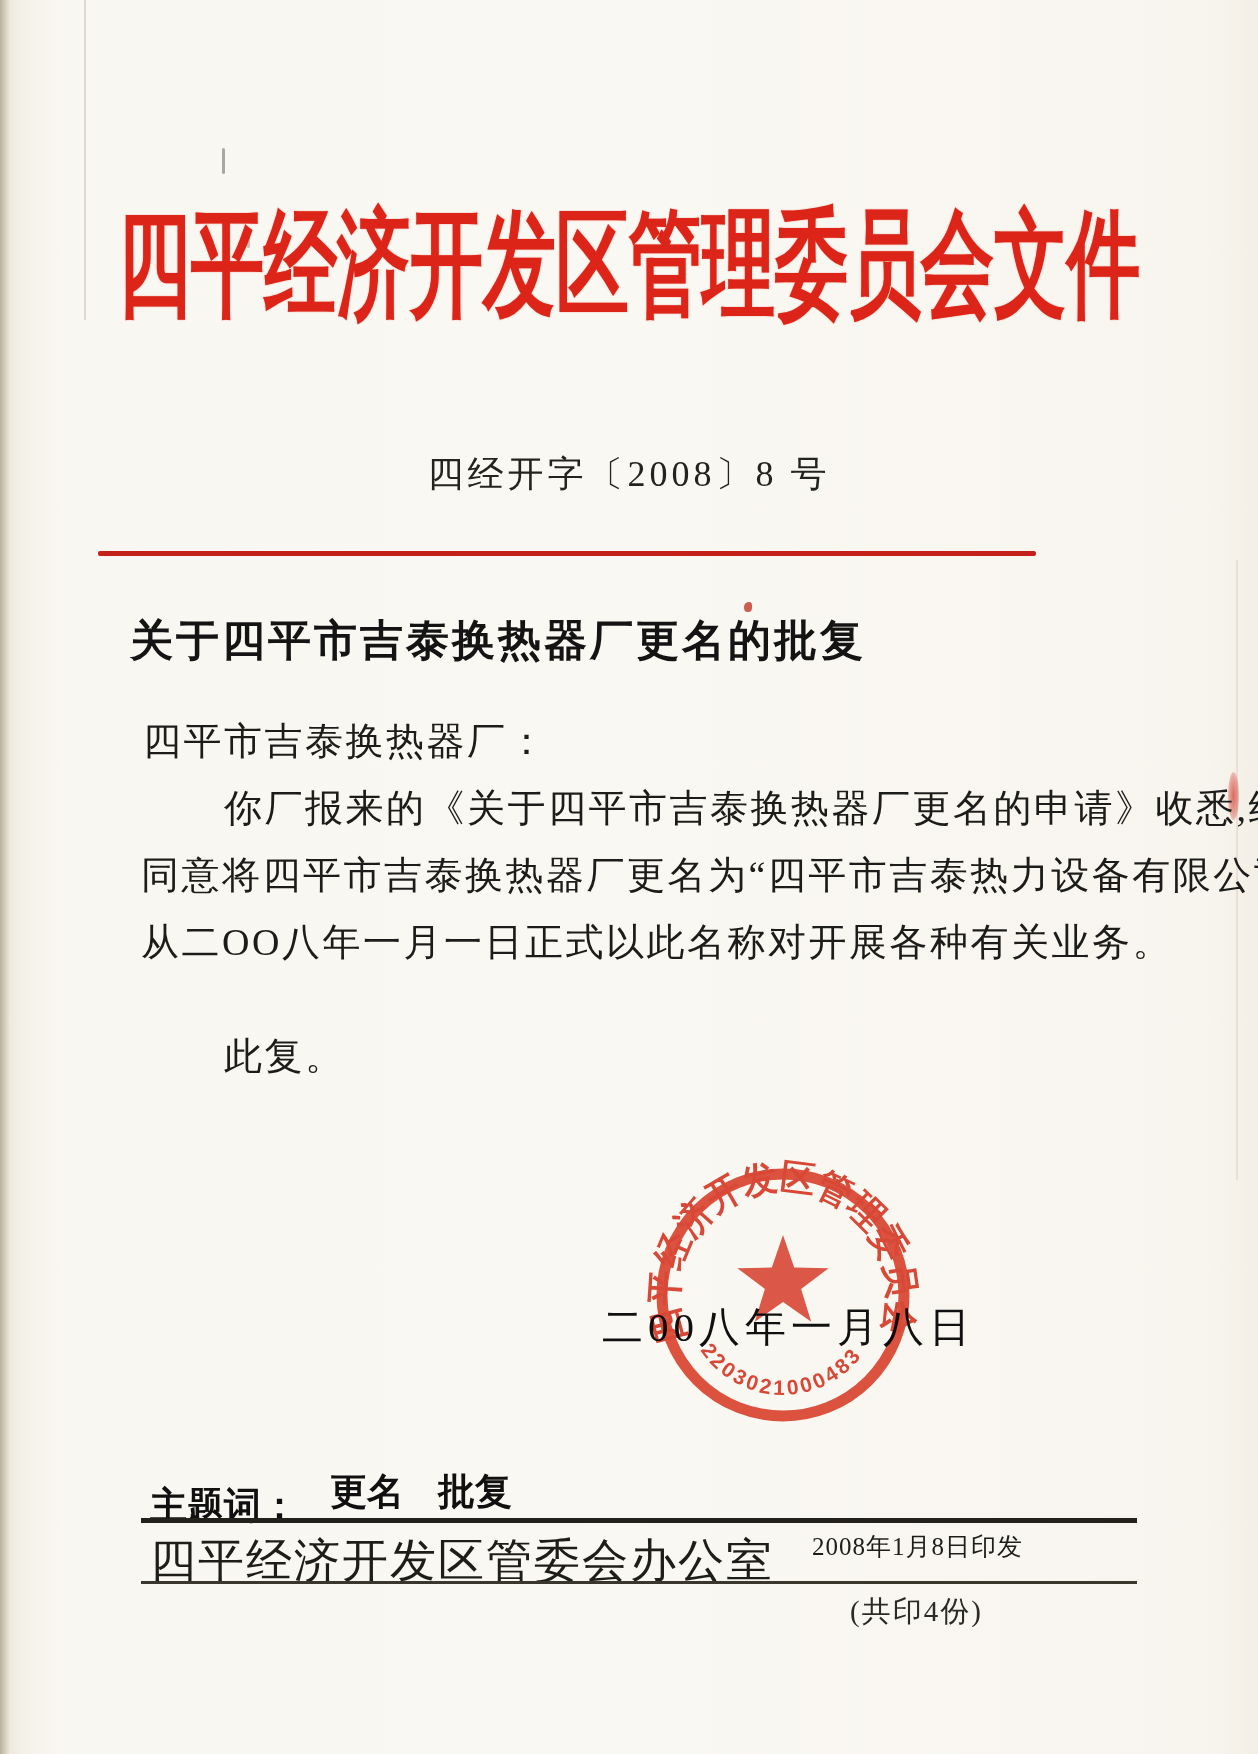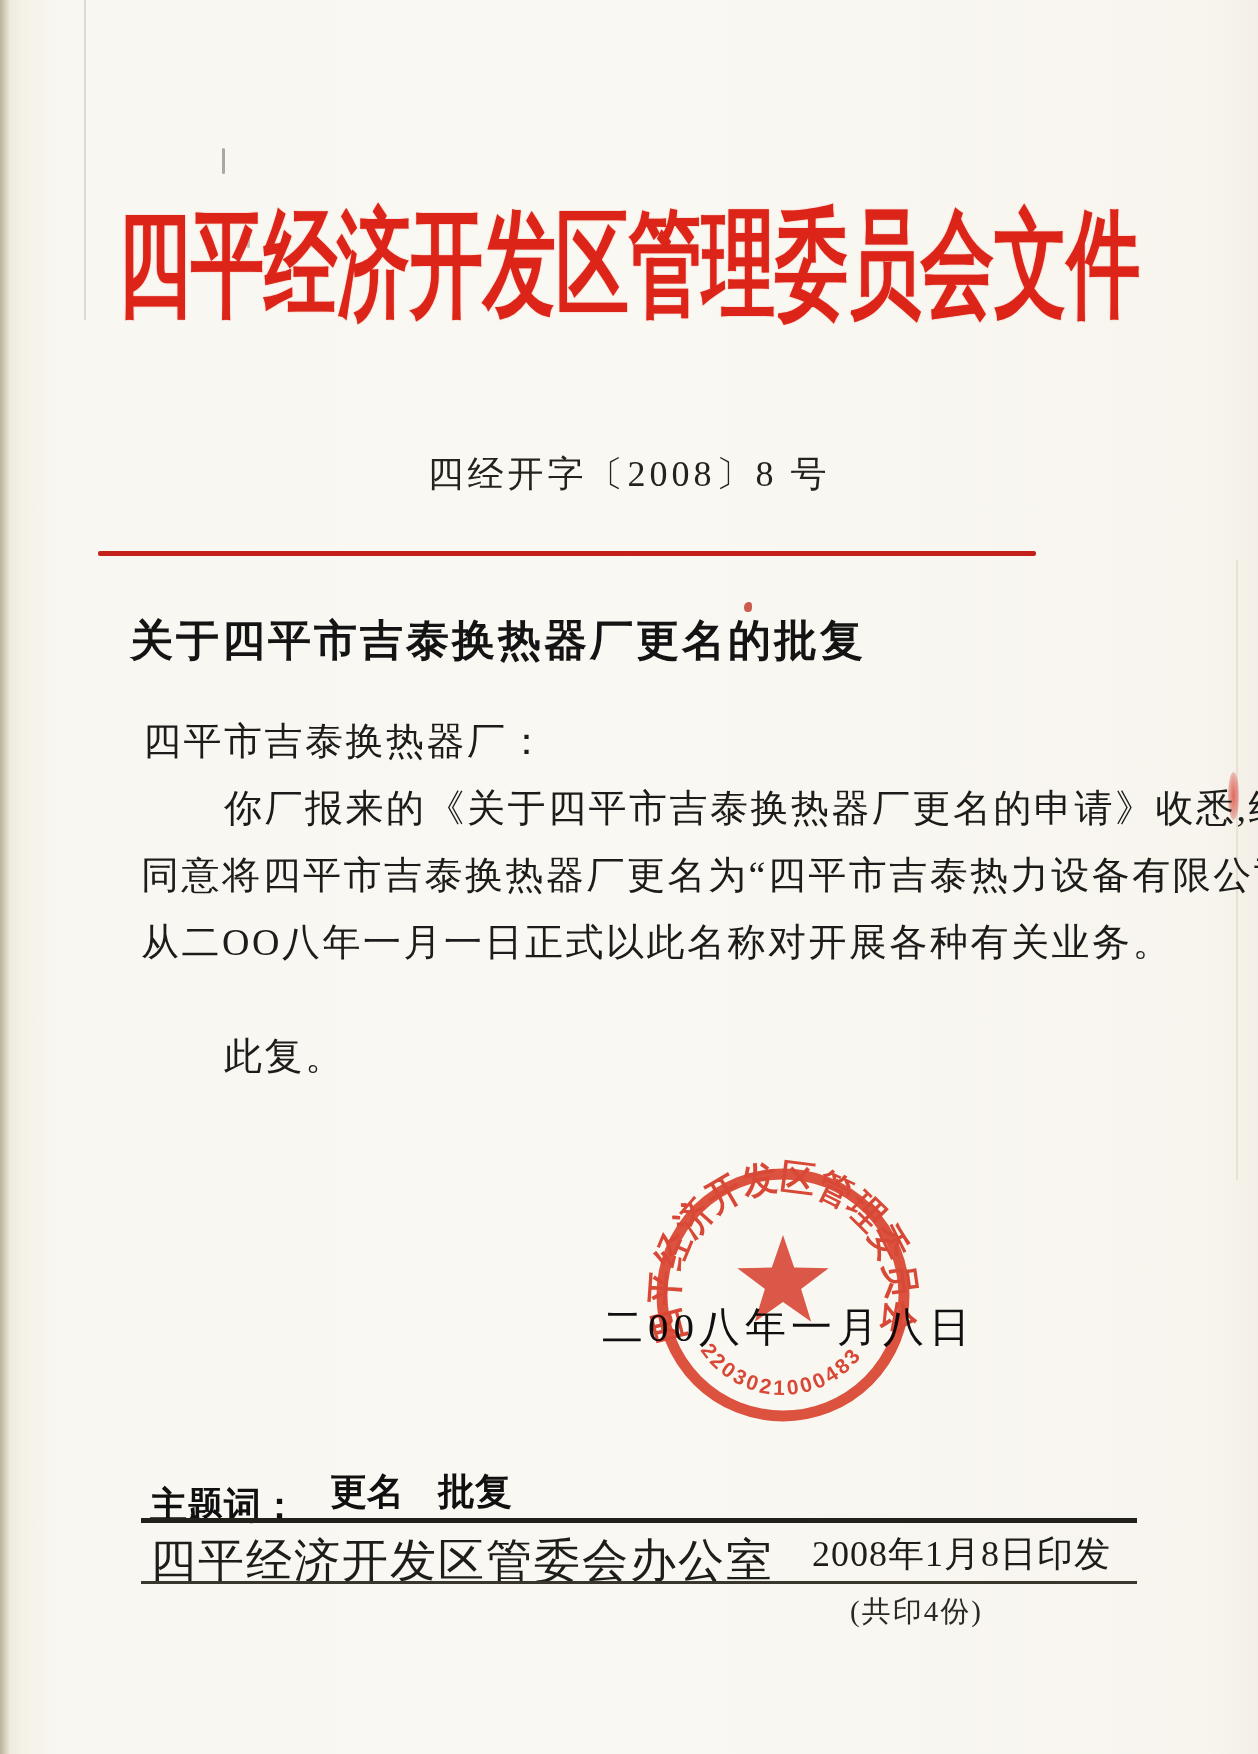--- a/index.html
+++ b/index.html
@@ -48,21 +48,21 @@
   .keywords{position:absolute;left:0;top:1467px;width:1258px;height:44px;
     font-family:"Liberation Sans",sans-serif;font-weight:bold;font-size:37px;color:#101010;}
   .kw-label{position:absolute;left:150px;top:0;margin-top:14px;}
   .kw-term-1{position:absolute;left:330px;top:0;}
   .kw-term-2{position:absolute;left:438px;top:0;}
 
   .sep-thick{position:absolute;left:141px;top:1518px;width:996px;height:5px;background:#23211c;}
   .sep-thin{position:absolute;left:141px;top:1581px;width:996px;height:3px;background:#3a372f;}
 
   .footer-office{position:absolute;left:150px;top:1530px;font-size:46px;letter-spacing:2px;color:#1d1d1a;white-space:nowrap;}
-  .footer-date{position:absolute;left:812px;top:1530px;font-size:36px;letter-spacing:1px;color:#1d1d1a;white-space:nowrap;}
+  .footer-date{position:absolute;left:812px;top:1530px;font-size:25px;letter-spacing:1px;color:#1d1d1a;white-space:nowrap;}
   .copies-note{position:absolute;left:850px;top:1592px;font-size:29px;letter-spacing:2px;color:#2a2a26;white-space:nowrap;}
 </style>
 </head>
 <body>
 
 <div class="page">
 
   <div class="left-edge"></div>
   <div class="crease-left"></div>
   <div class="crease-right"></div>

